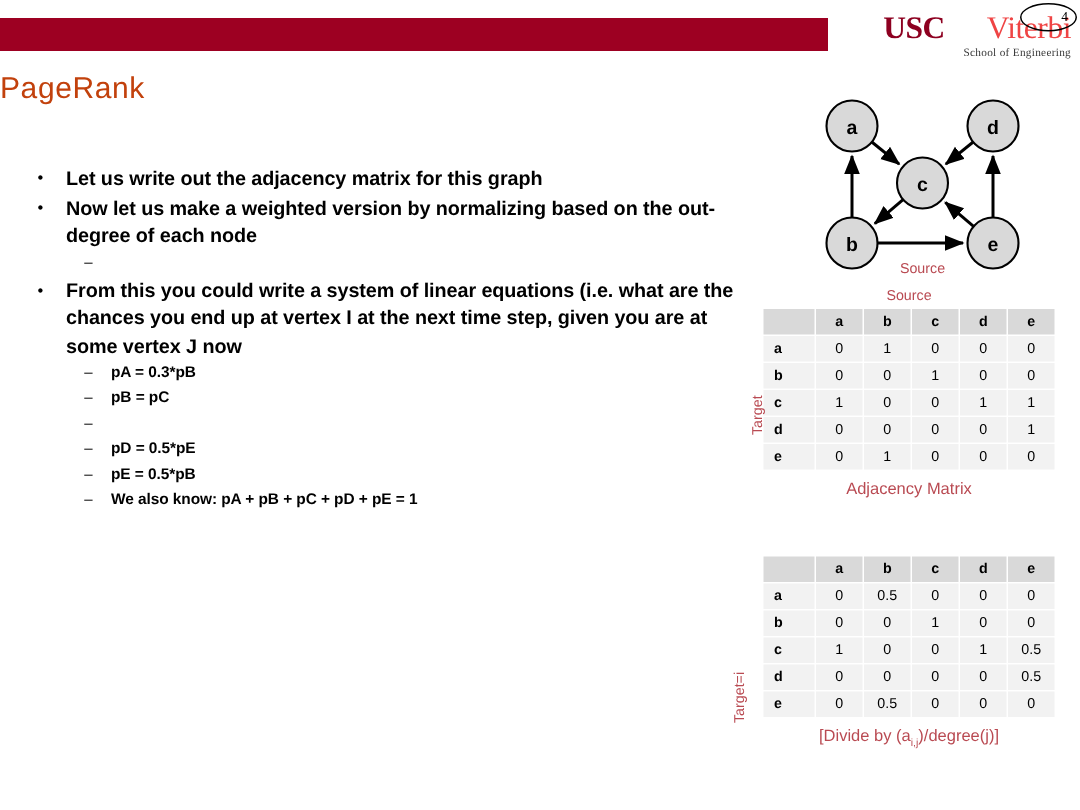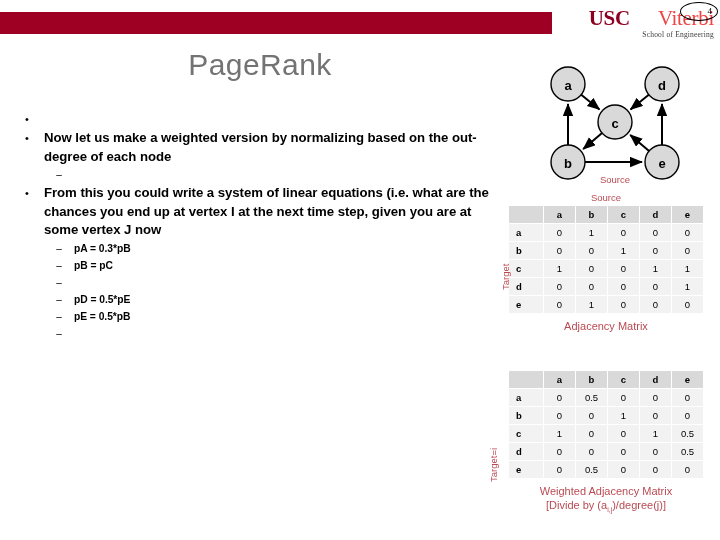--- a/index.html
+++ b/index.html
@@ -66,23 +66,23 @@
     padding-right: 5px;
     box-sizing: border-box;
     line-height: 17px;
   }
 
   
   #page-title {
     position: absolute;
     left: 0; top: 48px;
     width: 520px;
-    text-align: center;
-    color: #737373;
-    font-size: 30px;
+    text-align: left;
+    color: #c2410c;
+    font-size: 20px;
     letter-spacing: 0.4px;
   }
 
   
   #bullets {
     position: absolute;
     left: 10px; top: 110px;
     width: 485px;
   }
   .bullet-row {
@@ -232,20 +232,21 @@
   <div id="logo-sub">School of Engineering</div>
 </div>
 
 <div id="slide-number-badge">4</div>
 
 <div id="page-title">PageRank</div>
 
 <div id="bullets">
     <div class="bullet-row b1">
       <div class="marker">•</div>
+      <div class="text">Let us write out the adjacency matrix for this graph</div>
     </div>
     <div class="bullet-row b1">
       <div class="marker">•</div>
       <div class="text">Now let us make a weighted version by normalizing based on the out-degree of each node</div>
     </div>
     <div class="bullet-row b2">
       <div class="marker">–</div>
     </div>
     <div class="bullet-row b1">
       <div class="marker">•</div>
@@ -265,20 +266,21 @@
     <div class="bullet-row b2">
       <div class="marker">–</div>
       <div class="text">pD = 0.5*pE</div>
     </div>
     <div class="bullet-row b2">
       <div class="marker">–</div>
       <div class="text">pE = 0.5*pB</div>
     </div>
     <div class="bullet-row b2">
       <div class="marker">–</div>
+      <div class="text">We also know:  pA + pB + pC + pD + pE = 1</div>
     </div>
   </div>
 
 <div id="graph-panel">
   <svg id="graph-svg" width="190" height="130" viewBox="0 0 190 130">
     <defs>
       <marker id="arrow" markerWidth="7" markerHeight="7" refX="6" refY="2.6" orient="auto" markerUnits="strokeWidth">
         <path d="M0,0 L6.5,2.6 L0,5.2 z" fill="#000"></path>
       </marker>
     </defs>
@@ -428,17 +430,16 @@
           <td class="rowhdr">e</td>
           <td>0</td>
           <td>0.5</td>
           <td>0</td>
           <td>0</td>
           <td>0</td>
         </tr>
       </tbody>
   </table>
   <div class="caption-below small">
-    <div>Weighted Adjacency Matrix</div>
     <div><span>[Divide by (a</span><sub>i,j</sub><span>)/degree(j)]</span></div>
   </div>
 </div>
 <div class="vert-label" id="target-label-2">Target=i</div>
 
 </body></html>

